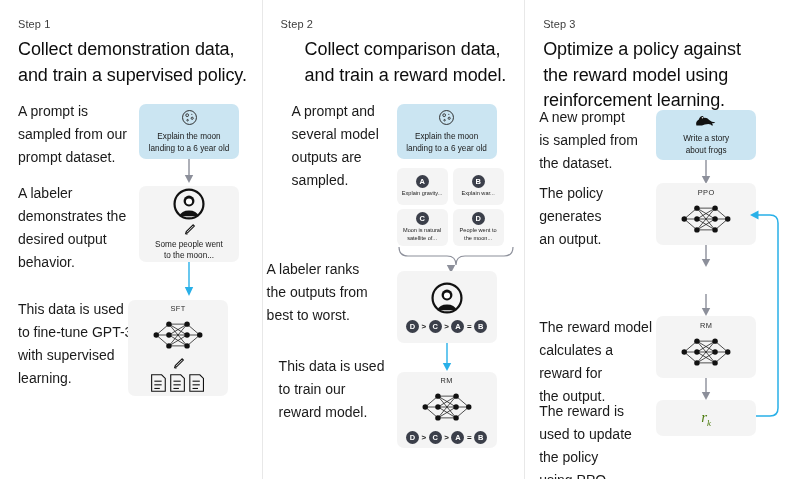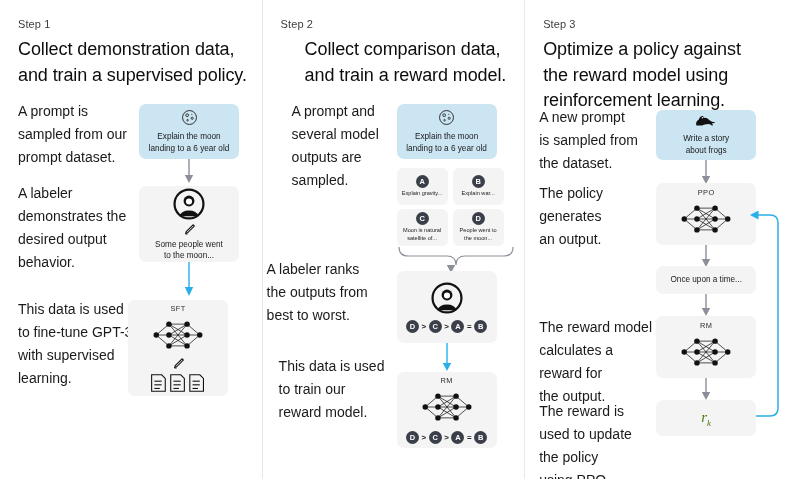--- a/index.html
+++ b/index.html
@@ -445,23 +445,20 @@
             </g>
           </svg>
         </span>
       </div>
 
       <svg class="conn" style="left:175px; top:245px;" width="14" height="24">
         <line x1="6" y1="0" x2="6" y2="15" stroke="#8c8f9a" stroke-width="1.4"></line>
         <polygon points="6,22 1.8,14 10.2,14" fill="#8c8f9a"></polygon>
       </svg>
 
-      <div class="node" style="left:131px; top:266px; width:100px; height:28px;">
-        <div class="node-caption">Once upon a time...</div>
-      </div>
 
       <svg class="conn" style="left:175px; top:294px;" width="14" height="24">
         <line x1="6" y1="0" x2="6" y2="15" stroke="#8c8f9a" stroke-width="1.4"></line>
         <polygon points="6,22 1.8,14 10.2,14" fill="#8c8f9a"></polygon>
       </svg>
 
       <div class="node" style="left:131px; top:316px; width:100px; height:62px;">
         <div class="node-tag">RM</div>
         <span>
           <svg width="58" height="42" viewBox="0 0 64 46">

